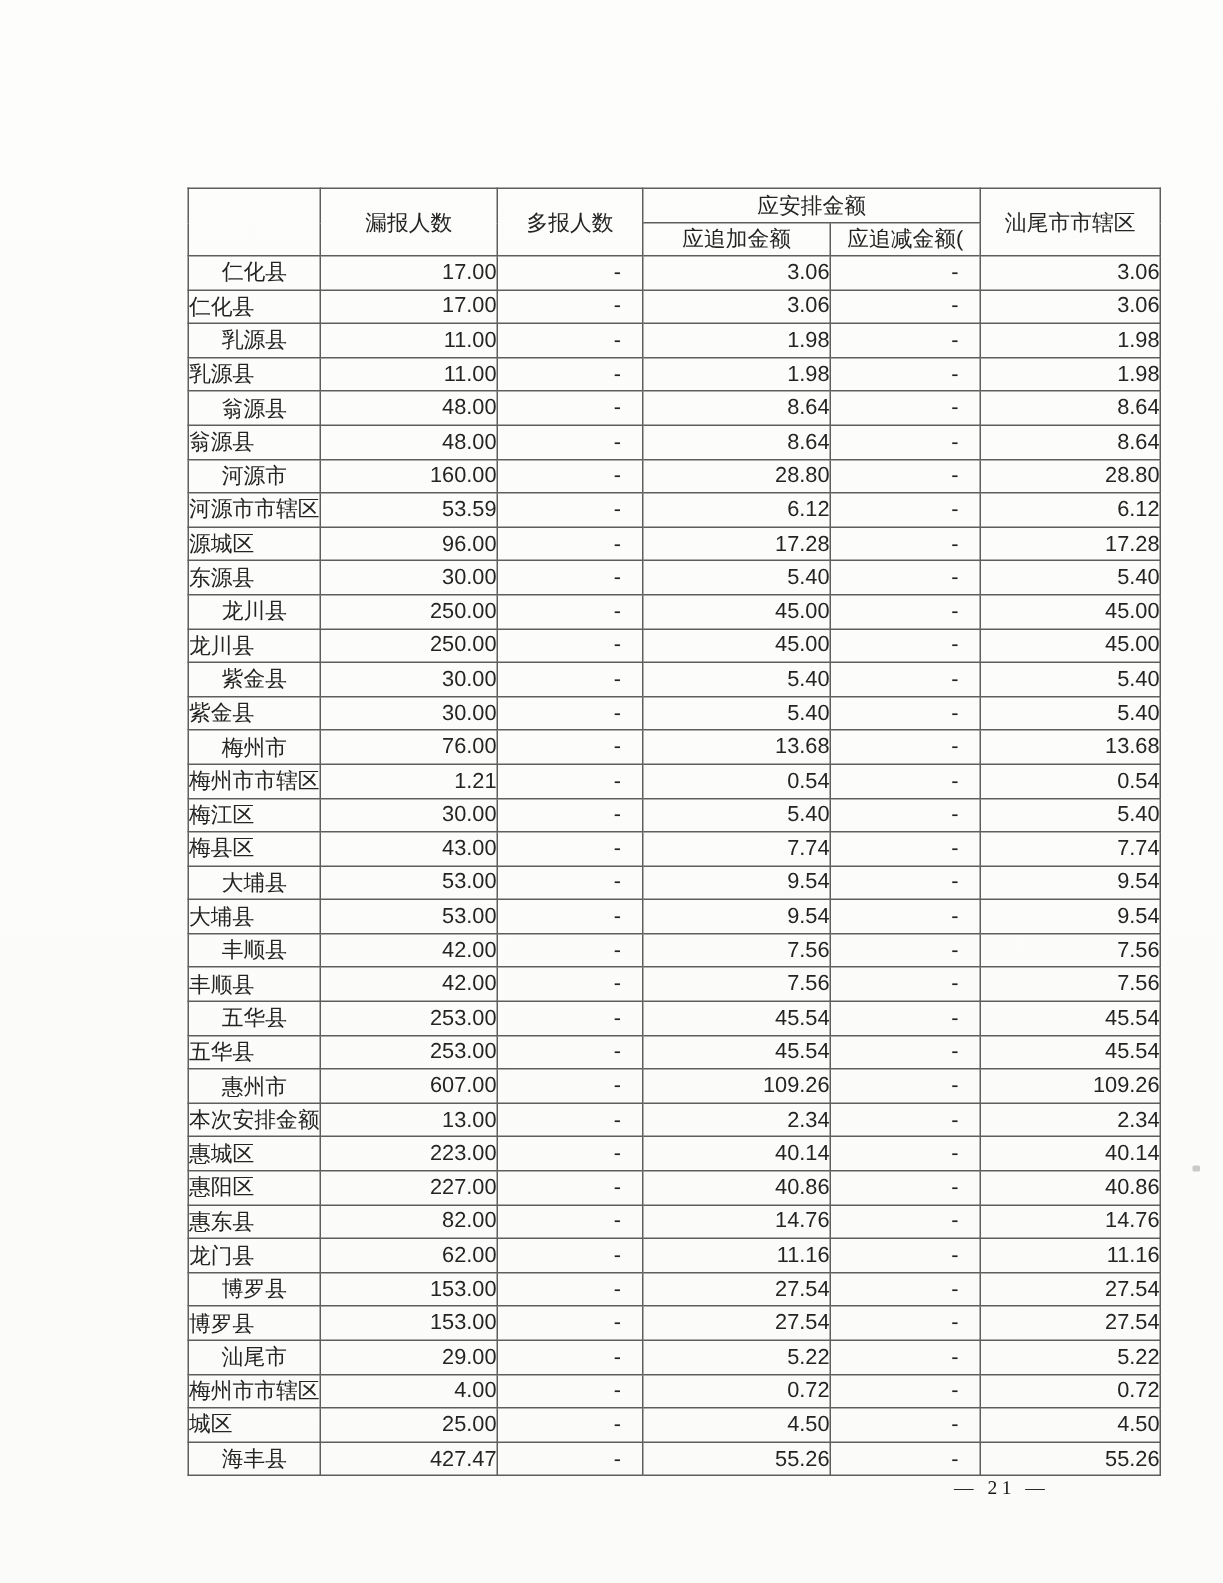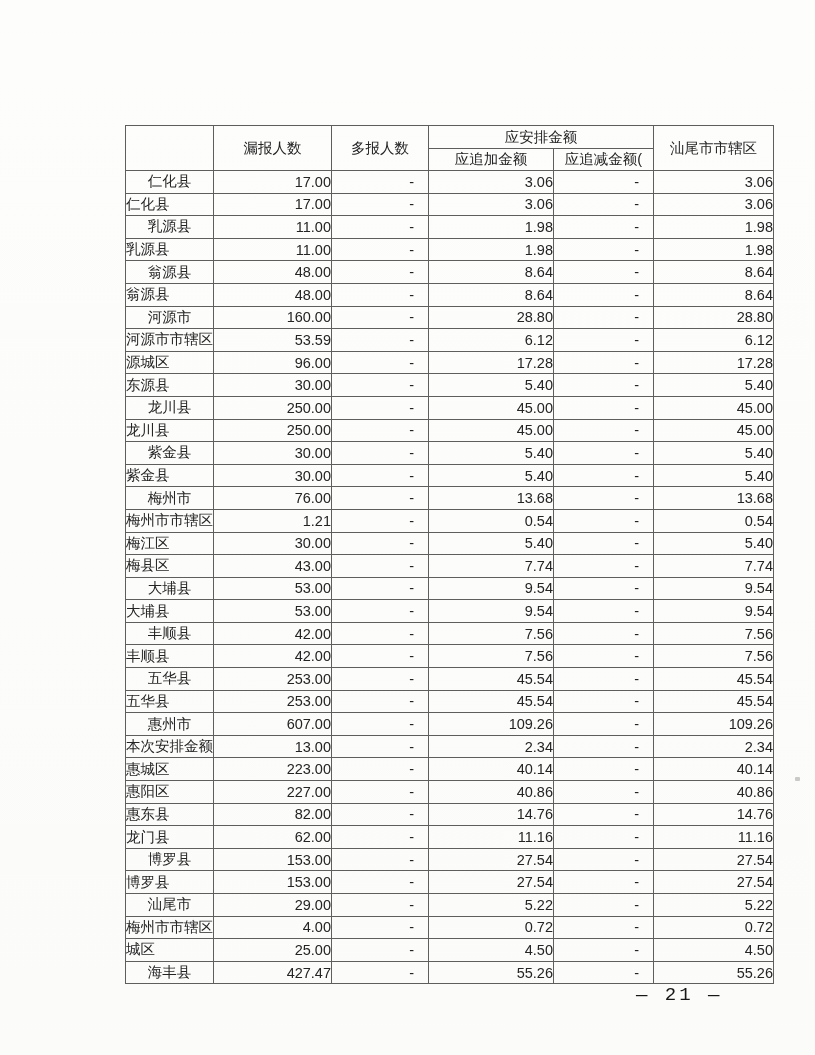--- a/index.html
+++ b/index.html
@@ -58,22 +58,22 @@
     text-align: right;
     padding-right: 6px;
   }
   td.num.dash {
     padding-right: 14px;
   }
   .page-number {
     position: absolute;
     left: 636px;
     top: 984px;
-    font-family: Liberation Mono, monospace;
-    font-size: 19px;
+    font-family: Liberation Serif, serif;
+    font-size: 13px;
     letter-spacing: 3px;
     color: #171717;
   }
   .speck {
     position: absolute;
     left: 795px;
     top: 777px;
     width: 5px;
     height: 4px;
     background: #a0a09d;

